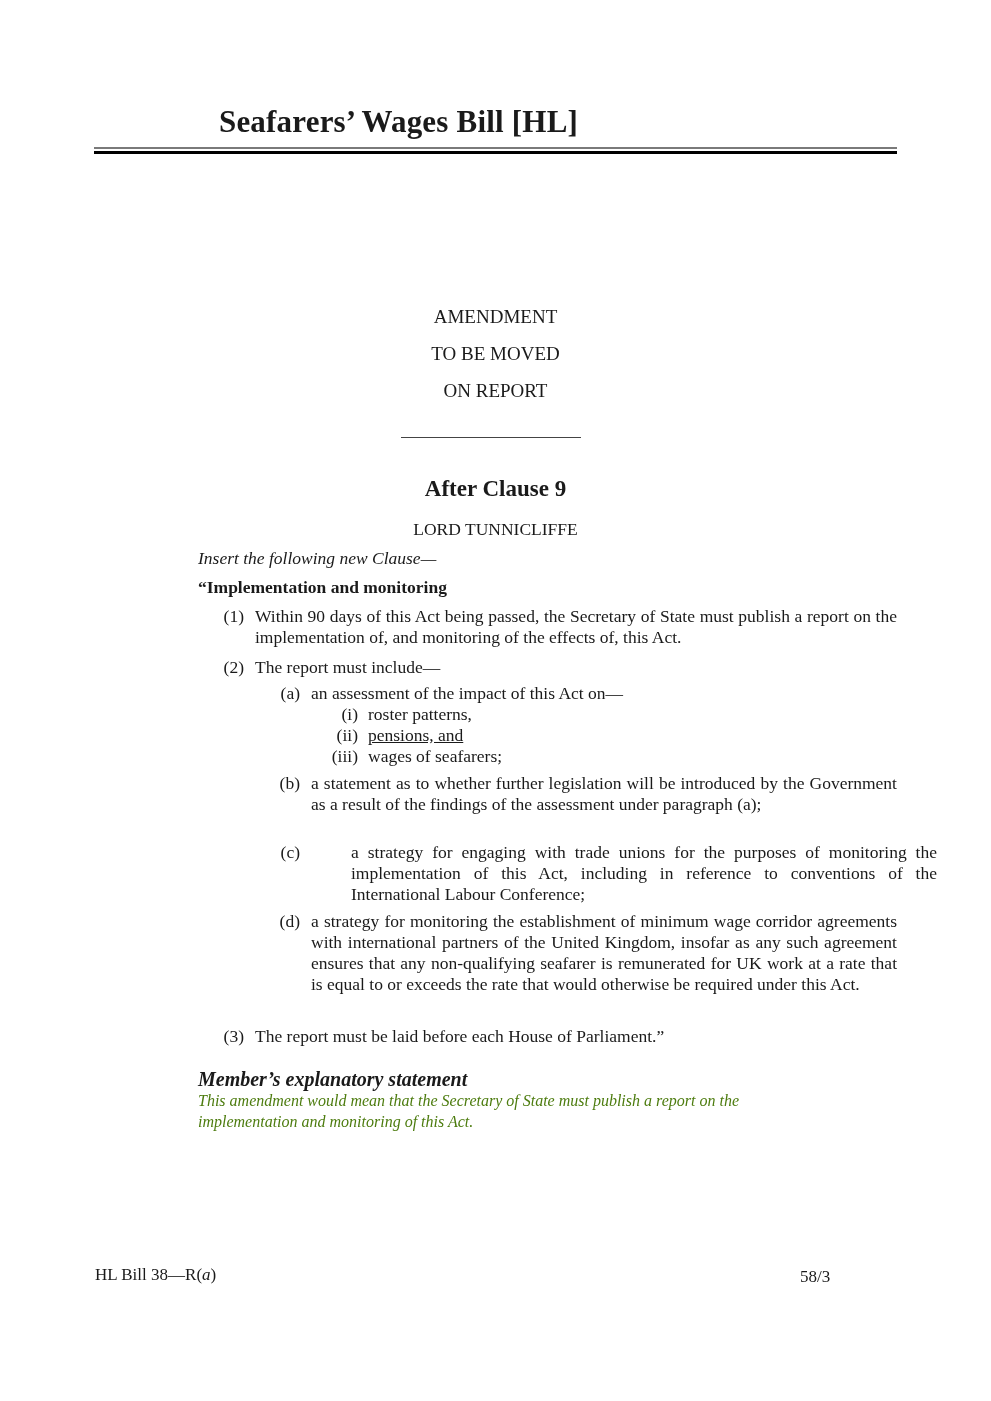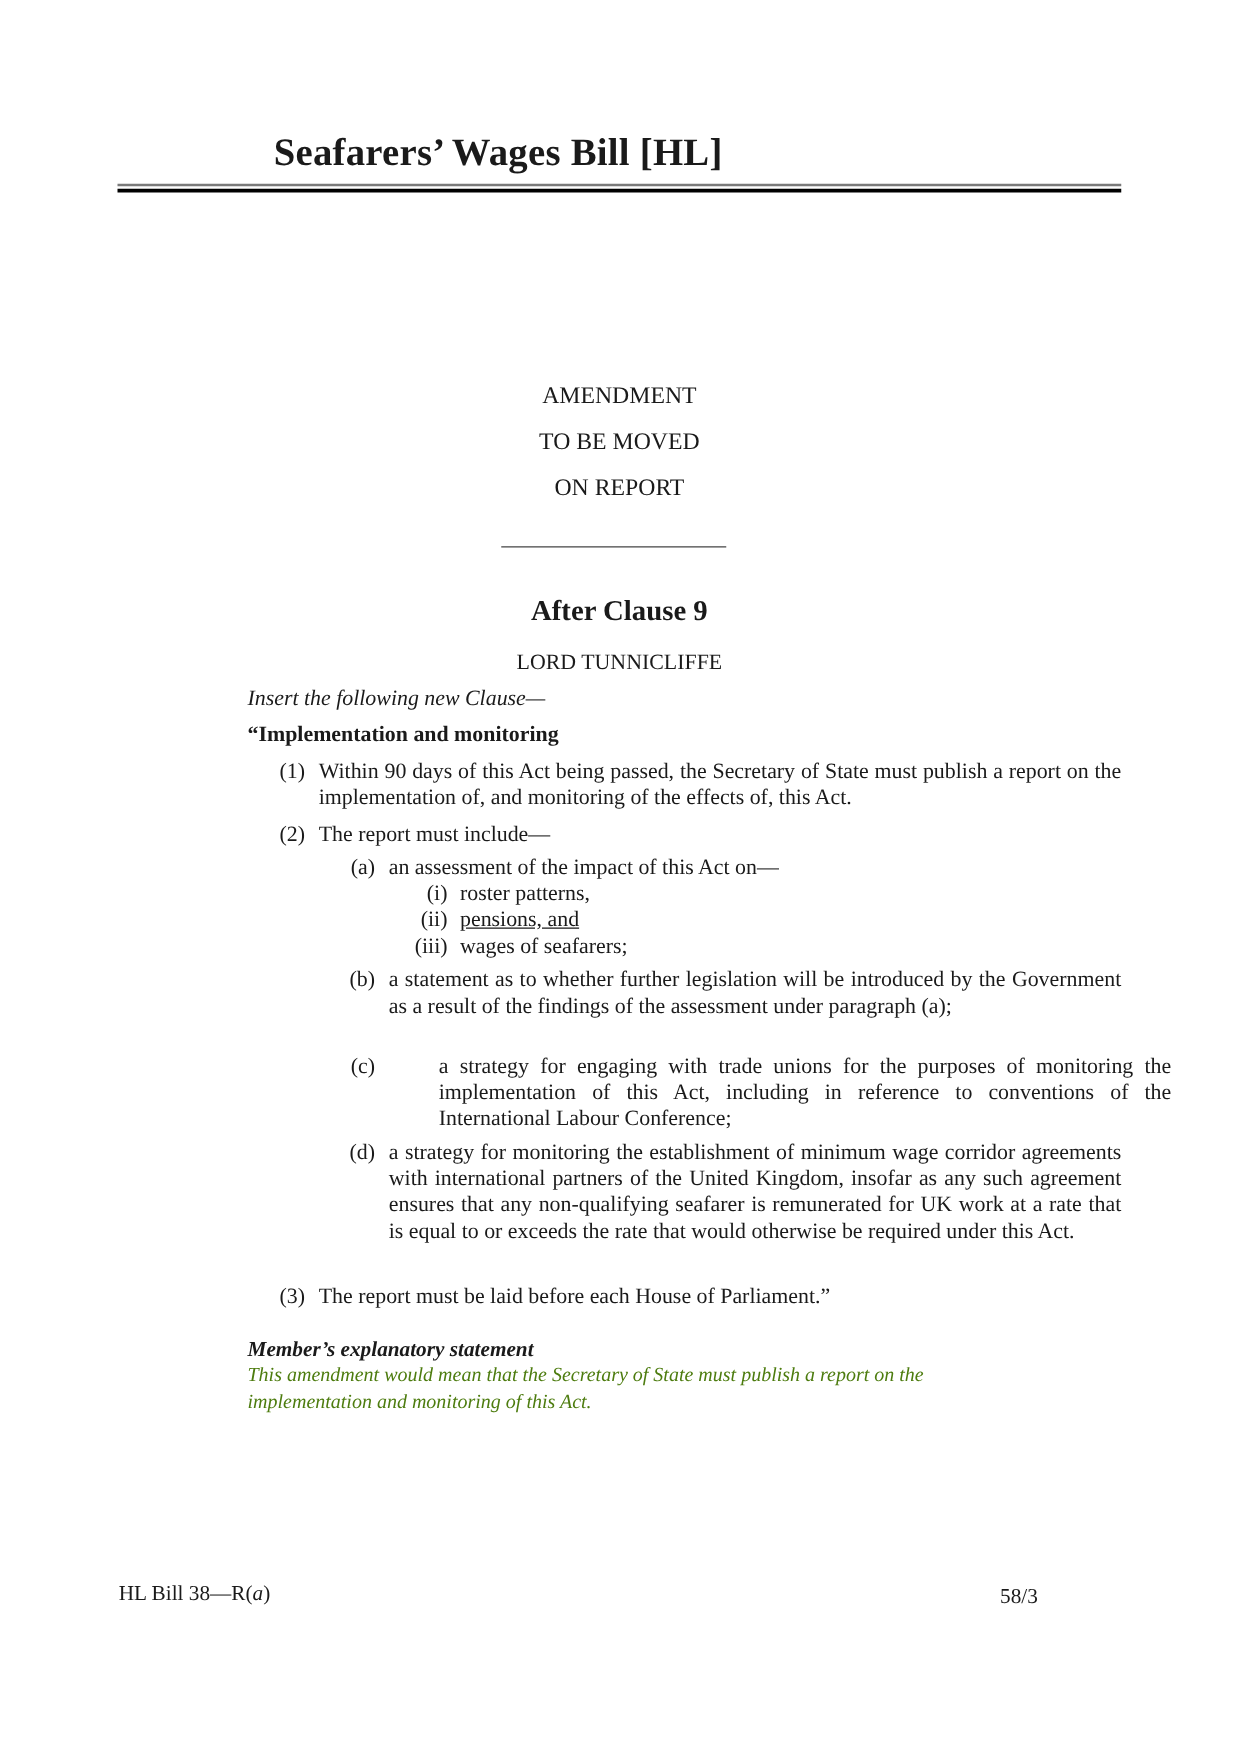--- a/index.html
+++ b/index.html
@@ -70,17 +70,17 @@
 
   <span class="num" style="left:268px; width:32px; top:911px;">(d)</span>
   <span class="txt" style="left:311px; width:586px; top:911px;">a strategy for monitoring the establishment of minimum wage corridor agreements with international partners of the United Kingdom, insofar as any such agreement ensures that any non-qualifying seafarer is remunerated for UK work at a rate that is equal to or exceeds the rate that would otherwise be required under this Act.</span>
 </div>
 
 <div class="body-text">
   <span class="num" style="left:212px; width:32px; top:1026px;">(3)</span>
   <span class="txt" style="left:255px; width:642px; top:1026px;">The report must be laid before each House of Parliament.”</span>
 </div>
 
-<div class="abs body-text italic bold" style="left:198px; top:1069px; font-size:17px;">Member’s explanatory statement</div>
+<div class="abs body-text italic bold" style="left:198px; top:1069px; font-size:20px;">Member’s explanatory statement</div>
 <div class="abs italic" style="left:198px; top:1090px; width:640px; font-size:16px; line-height:21px; color:#4d7c0f;">This amendment would mean that the Secretary of State must publish a report on the implementation and monitoring of this Act.</div>
 
 <div class="abs footer" style="left:95px; top:1265px;"><span>HL Bill 38—R(</span><span class="italic">a</span><span>)</span></div>
 <div class="abs footer" style="left:800px; width:86px; text-align:left; top:1267px;">58/3</div>
 
 </body></html>

